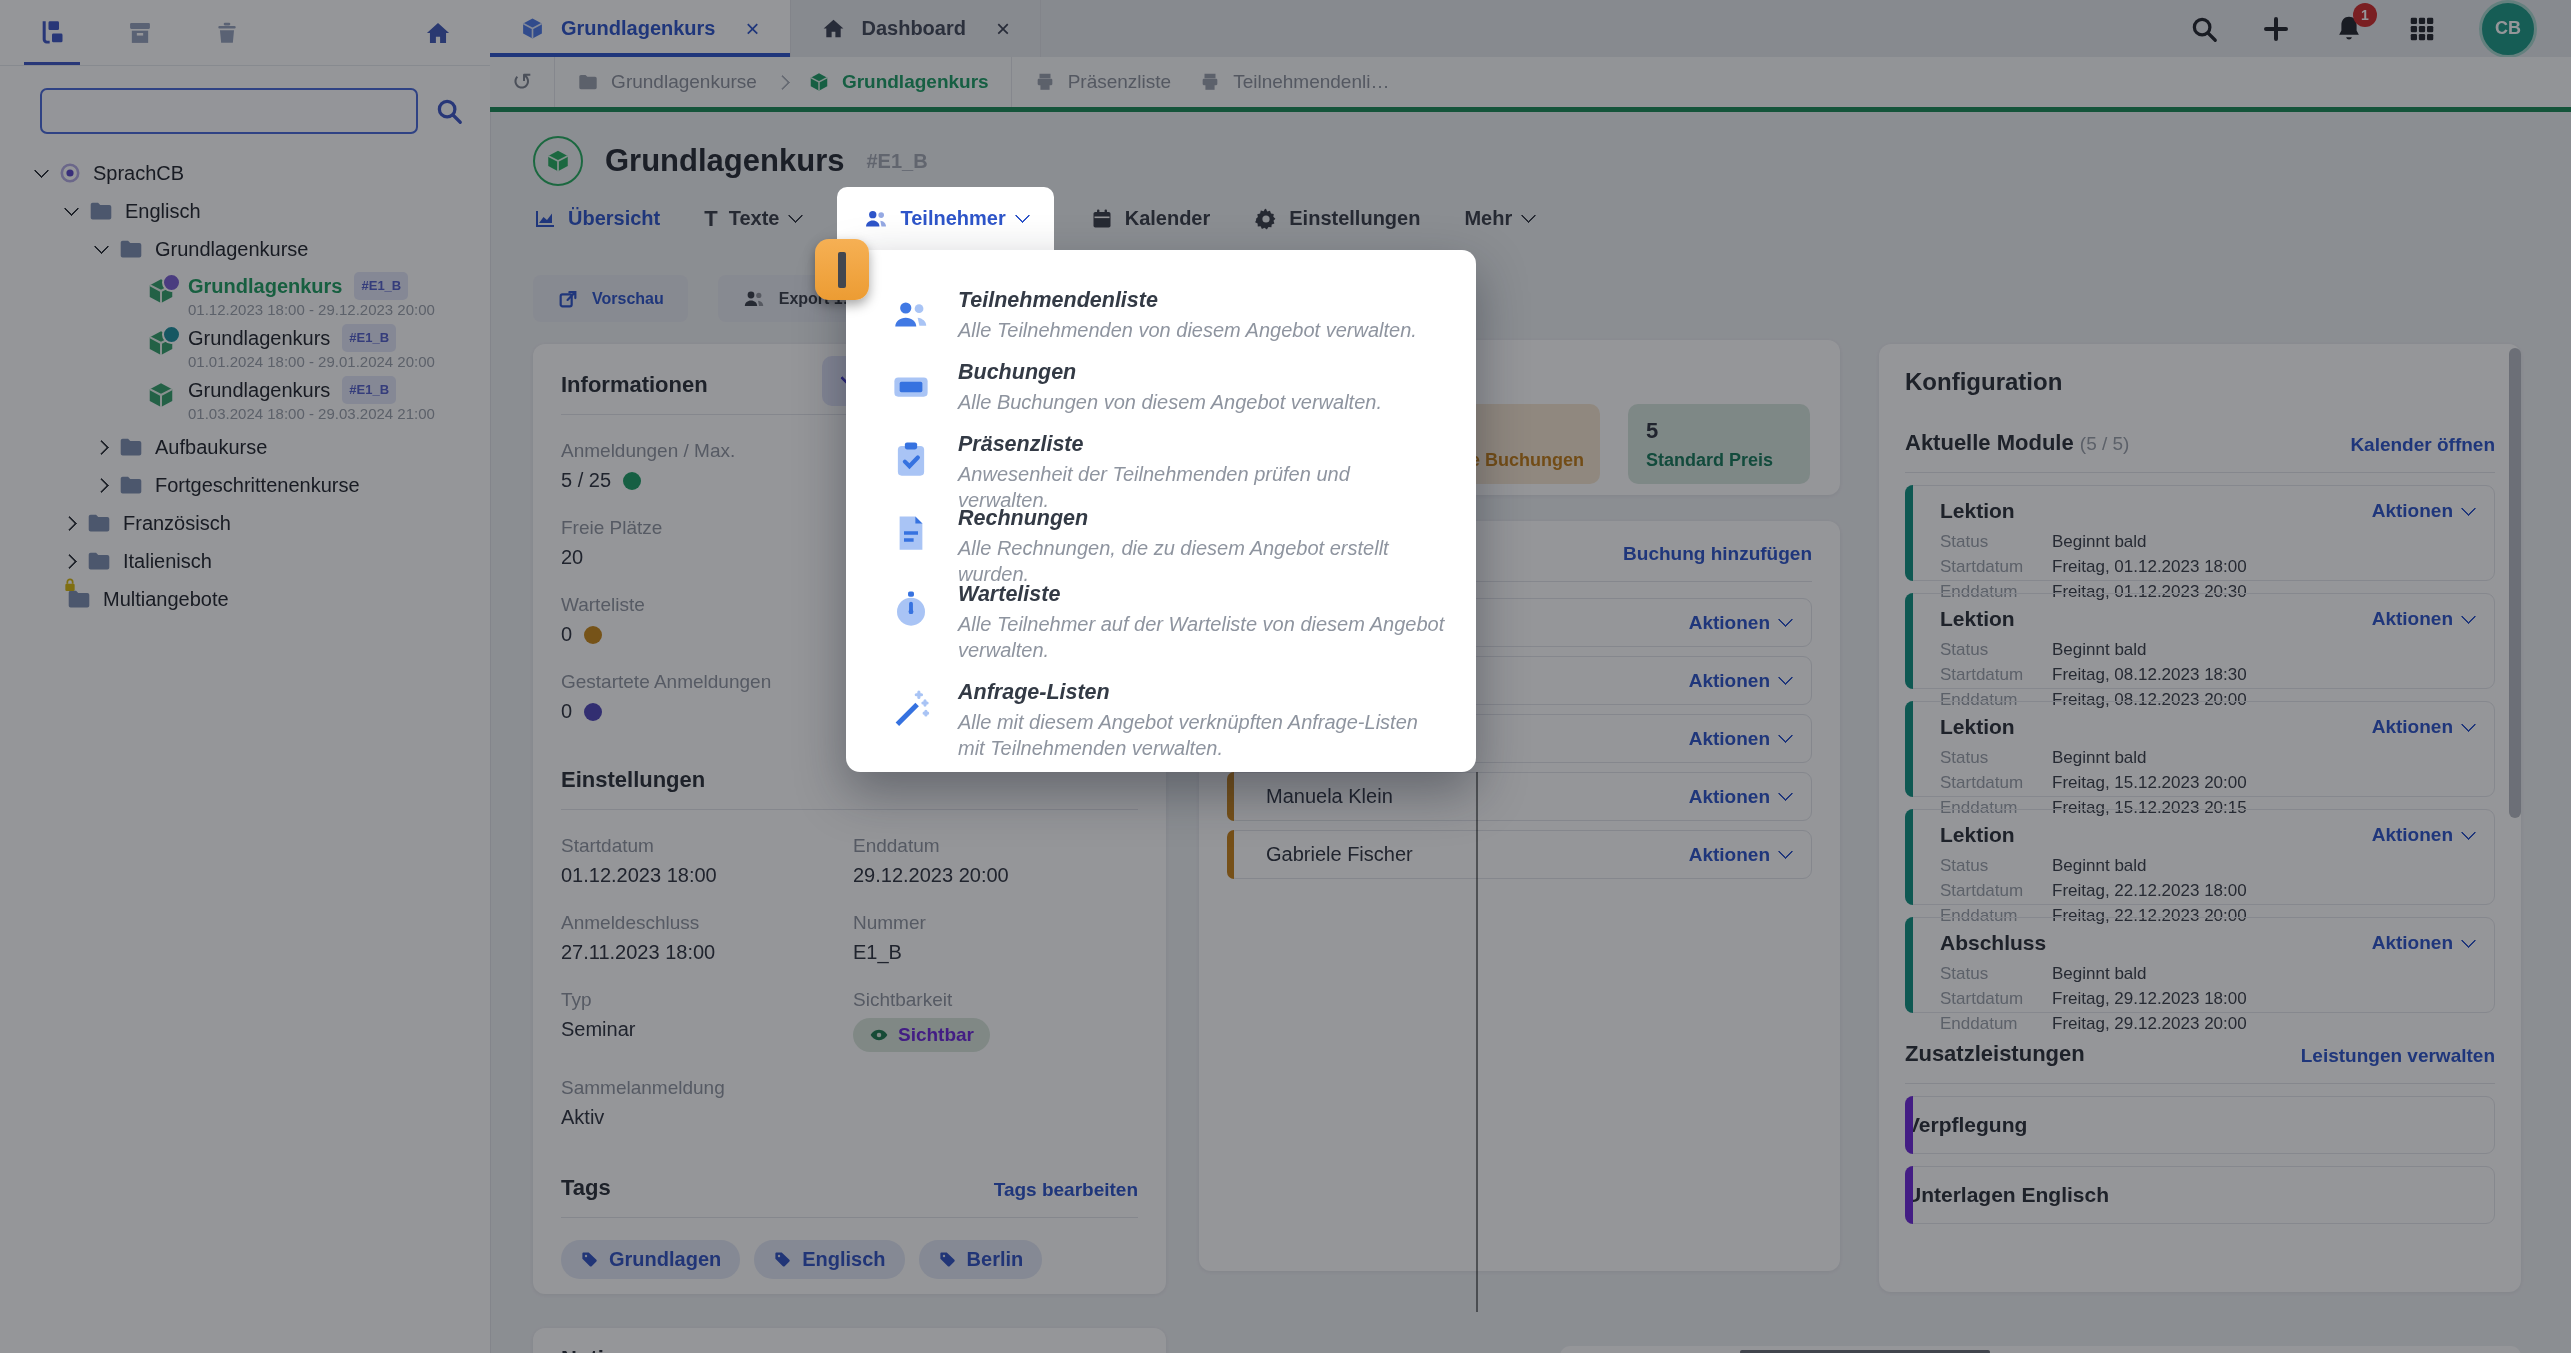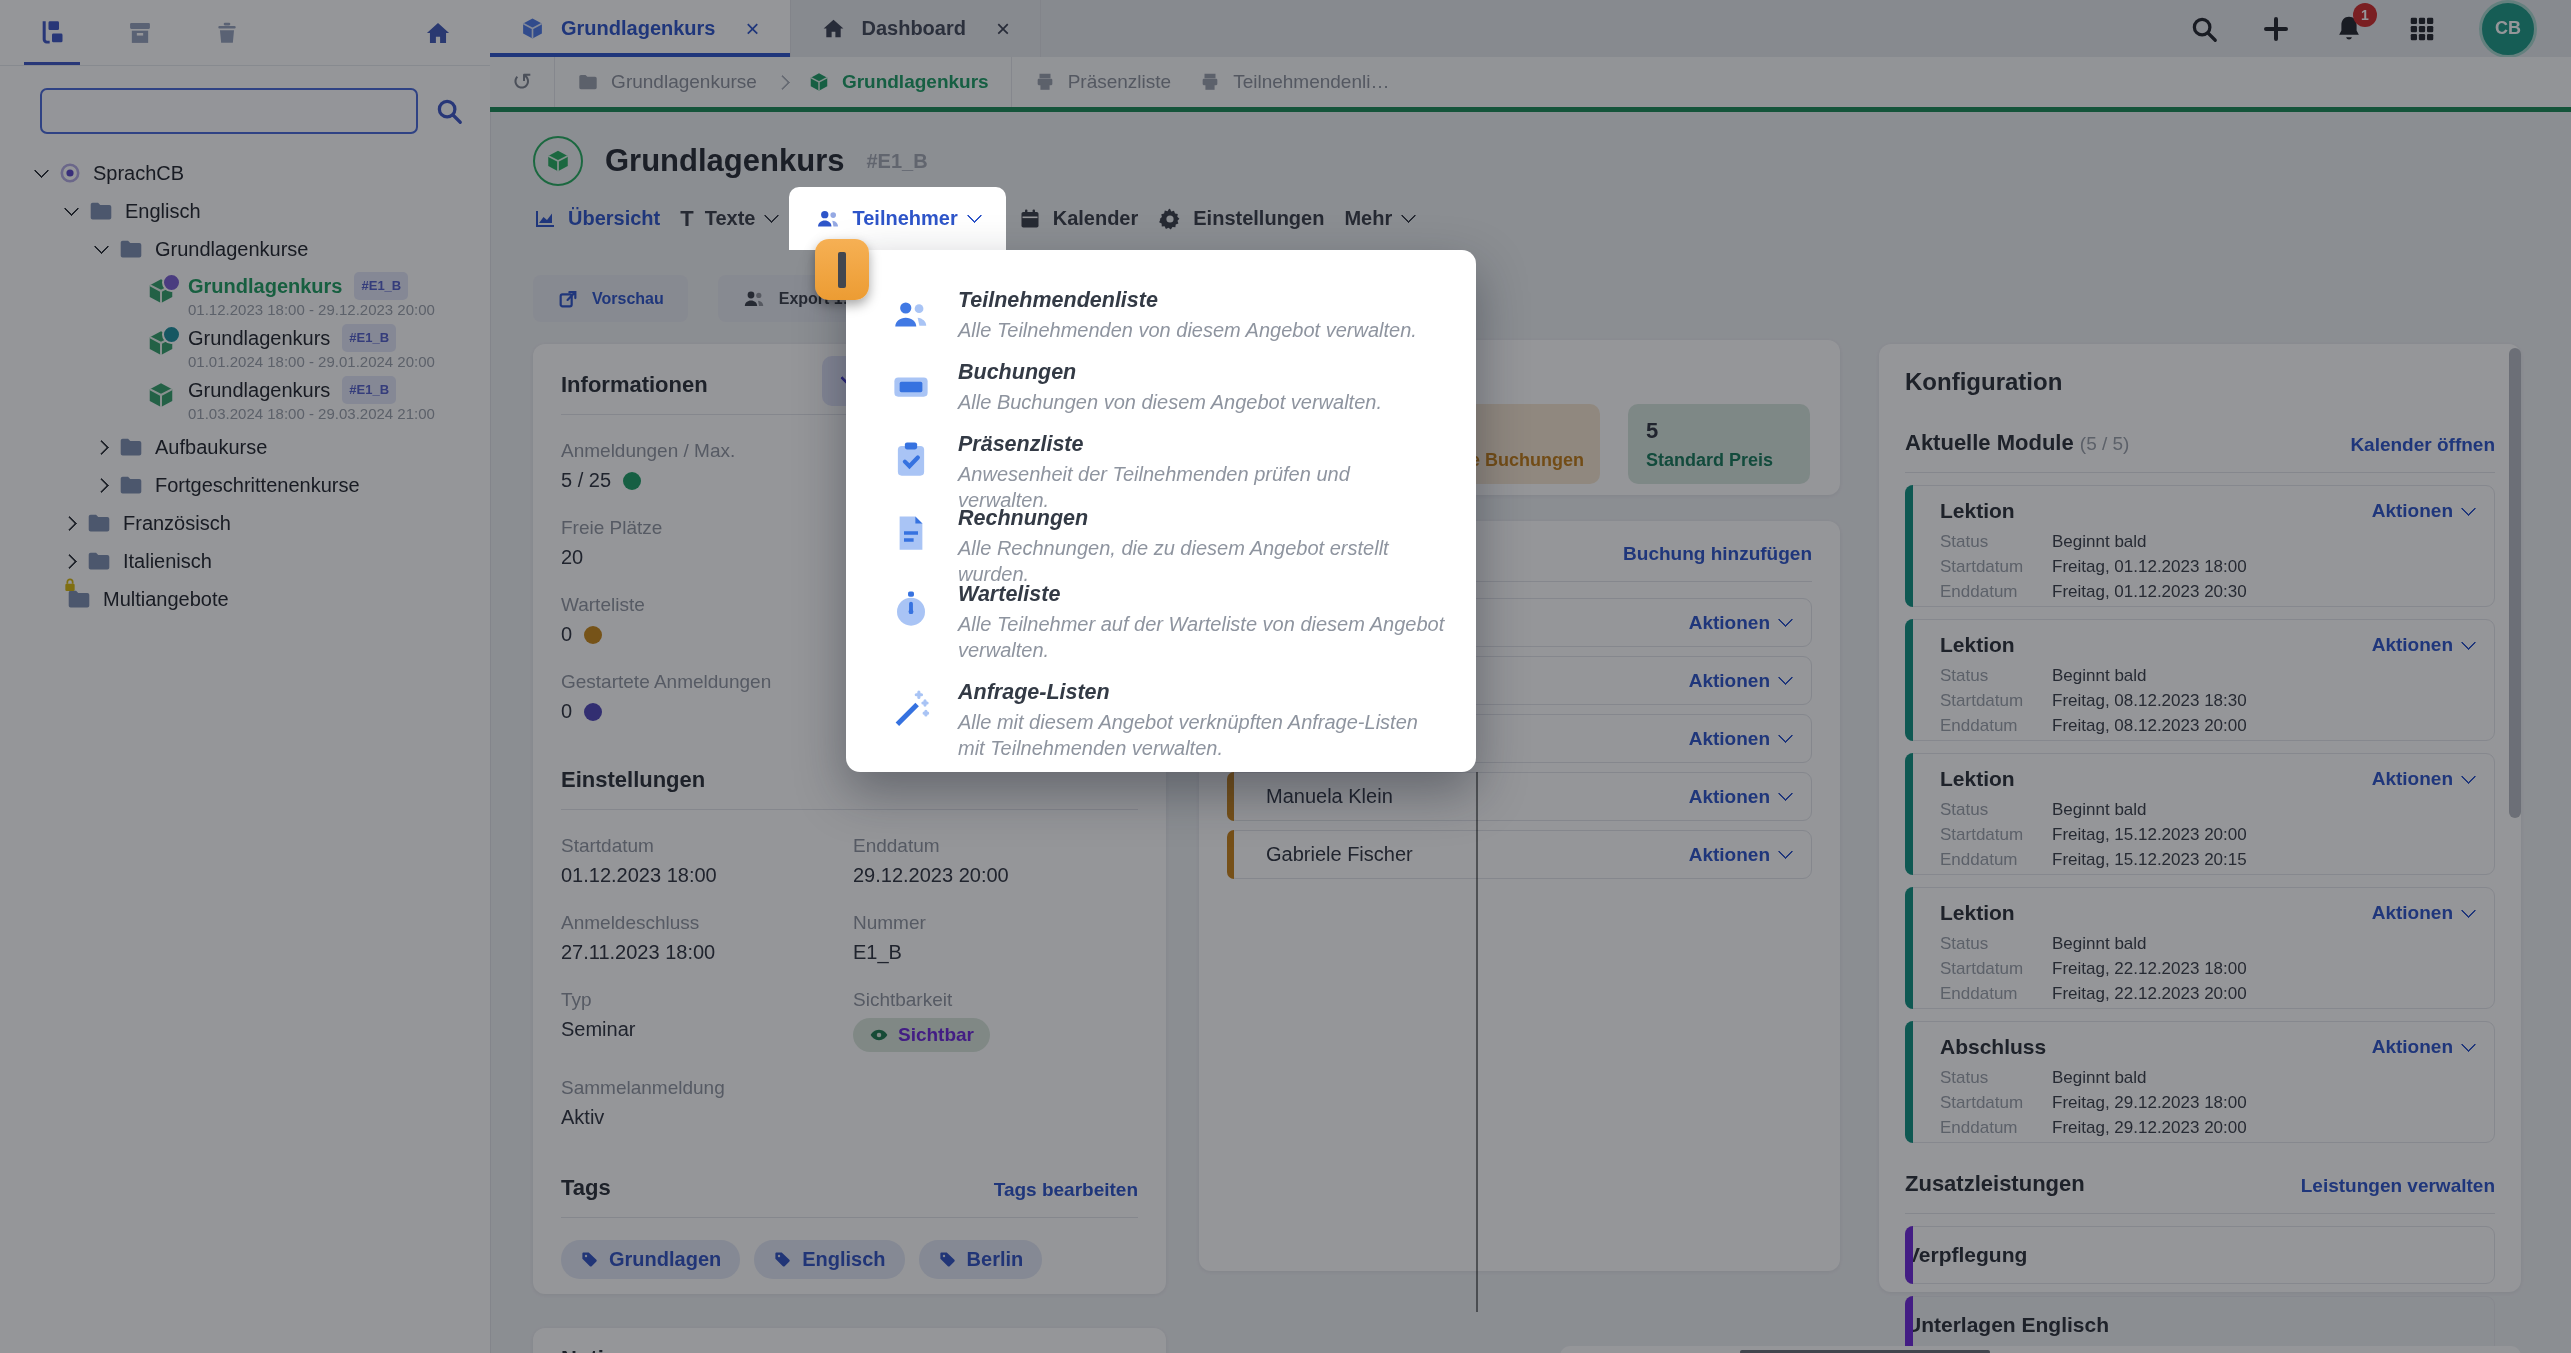--- a/index.html
+++ b/index.html
@@ -45,21 +45,21 @@
   .crumbbar{position:absolute;left:490px;top:57px;right:0;height:50px;background:#fafbfc;border-bottom:5px solid #1a8a57;display:flex;align-items:center;font-size:19px;color:#8b919c;}
   .crumb-seg{display:flex;align-items:center;gap:12px;padding:0 22px;height:100%;}
   .vline{width:1px;align-self:stretch;background:#e3e5ea}
   .crumb-cur{color:#1e9e66;font-weight:600}
 
   
   .pagehead{position:absolute;left:533px;top:136px;display:flex;align-items:center;gap:22px;}
   .phicon{width:46px;height:46px;border-radius:50%;border:2.5px solid #27ae60;display:flex;align-items:center;justify-content:center}
   .phtitle{font-size:31px;font-weight:700;color:#272c35}
   .phcode{font-size:20px;font-weight:600;color:#a2a8b3}
-  .mainnav{position:absolute;left:533px;top:187px;height:63px;display:flex;align-items:center;gap:20px;font-size:20px;font-weight:600;color:#3a3f4a;}
+  .mainnav{position:absolute;left:533px;top:187px;height:63px;display:flex;align-items:center;gap:44px;font-size:20px;font-weight:600;color:#3a3f4a;}
   .nav-it{display:flex;align-items:center;gap:11px;cursor:pointer}
   .nav-it.blue{color:#2e55c9}
   .nav-it.raised{position:relative;z-index:60;background:#fff;border-radius:10px 10px 0 0;align-self:stretch;padding:0 26px;margin:0 -8px;}
 
   
   .actrow{position:absolute;left:533px;top:275px;display:flex;gap:30px;}
   .btn{height:47px;border-radius:8px;background:#e6e9f0;display:flex;align-items:center;gap:13px;padding:0 24px;font-size:16px;font-weight:600;color:#3a3f4a;white-space:nowrap}
   .btn.primary{color:#2e55c9}
 
   
@@ -93,21 +93,21 @@
   .brow{position:absolute;left:28px;right:28px;height:47px;border:1px solid #e2e4e9;border-radius:9px;display:flex;align-items:center;}
   .brow::before{content:"";position:absolute;left:-1px;top:-1px;bottom:-1px;width:7px;background:#c8821a;border-radius:9px 0 0 9px;}
   .bname{margin-left:38px;font-size:20px;font-weight:500;color:#2f3440}
   .akt{margin-left:auto;margin-right:20px;display:flex;align-items:center;gap:10px;font-size:19px;font-weight:700;color:#2e55c9;}
 
   
   .c-conf{left:1879px;top:344px;width:642px;height:948px;padding:0 26px;box-sizing:border-box;}
   .conf-title{font-size:24px;font-weight:700;color:#2b3039;padding-top:24px}
   .mod-head{display:flex;align-items:flex-end;justify-content:space-between;margin-top:34px;}
   .mod-head .cnt{font-size:19px;color:#9aa0aa;font-weight:400}
-  .module{position:relative;border:1px solid #e4e6eb;border-radius:9px;height:122px;margin-top:12px;padding:13px 20px 0 34px;box-sizing:border-box;}
+  .module{position:relative;border:1px solid #e4e6eb;border-radius:9px;height:96px;margin-top:12px;padding:13px 20px 0 34px;box-sizing:border-box;}
   .module::before{content:"";position:absolute;left:-1px;top:-1px;bottom:-1px;width:8px;background:#0f9180;border-radius:9px 0 0 9px}
   .mod-top{display:flex;align-items:center;justify-content:space-between}
   .mod-title{font-size:21px;font-weight:700;color:#2b3039}
   .mod-rows{margin-top:8px;display:grid;grid-template-columns:112px 1fr;row-gap:3px;font-size:17px;line-height:22px}
   .mod-rows .ml{color:#9aa0aa}
   .mod-rows .mv{color:#3a3f49;font-weight:500}
   .zus-card{position:relative;border:1px solid #e4e6eb;border-radius:9px;height:56px;margin-top:12px;display:flex;align-items:center;font-size:21px;font-weight:600;color:#2b3039}
   .zus-card::before{content:"";position:absolute;left:-1px;top:-1px;bottom:-1px;width:8px;background:#6d28d9;border-radius:9px 0 0 9px}
   .scrollthumb{position:absolute;left:2509px;top:348px;width:12px;height:470px;border-radius:6px;background:#b6bac2;}
   .cutcard{position:absolute;left:1560px;top:1346px;width:961px;height:24px;background:#fff;border-radius:10px 10px 0 0;}

